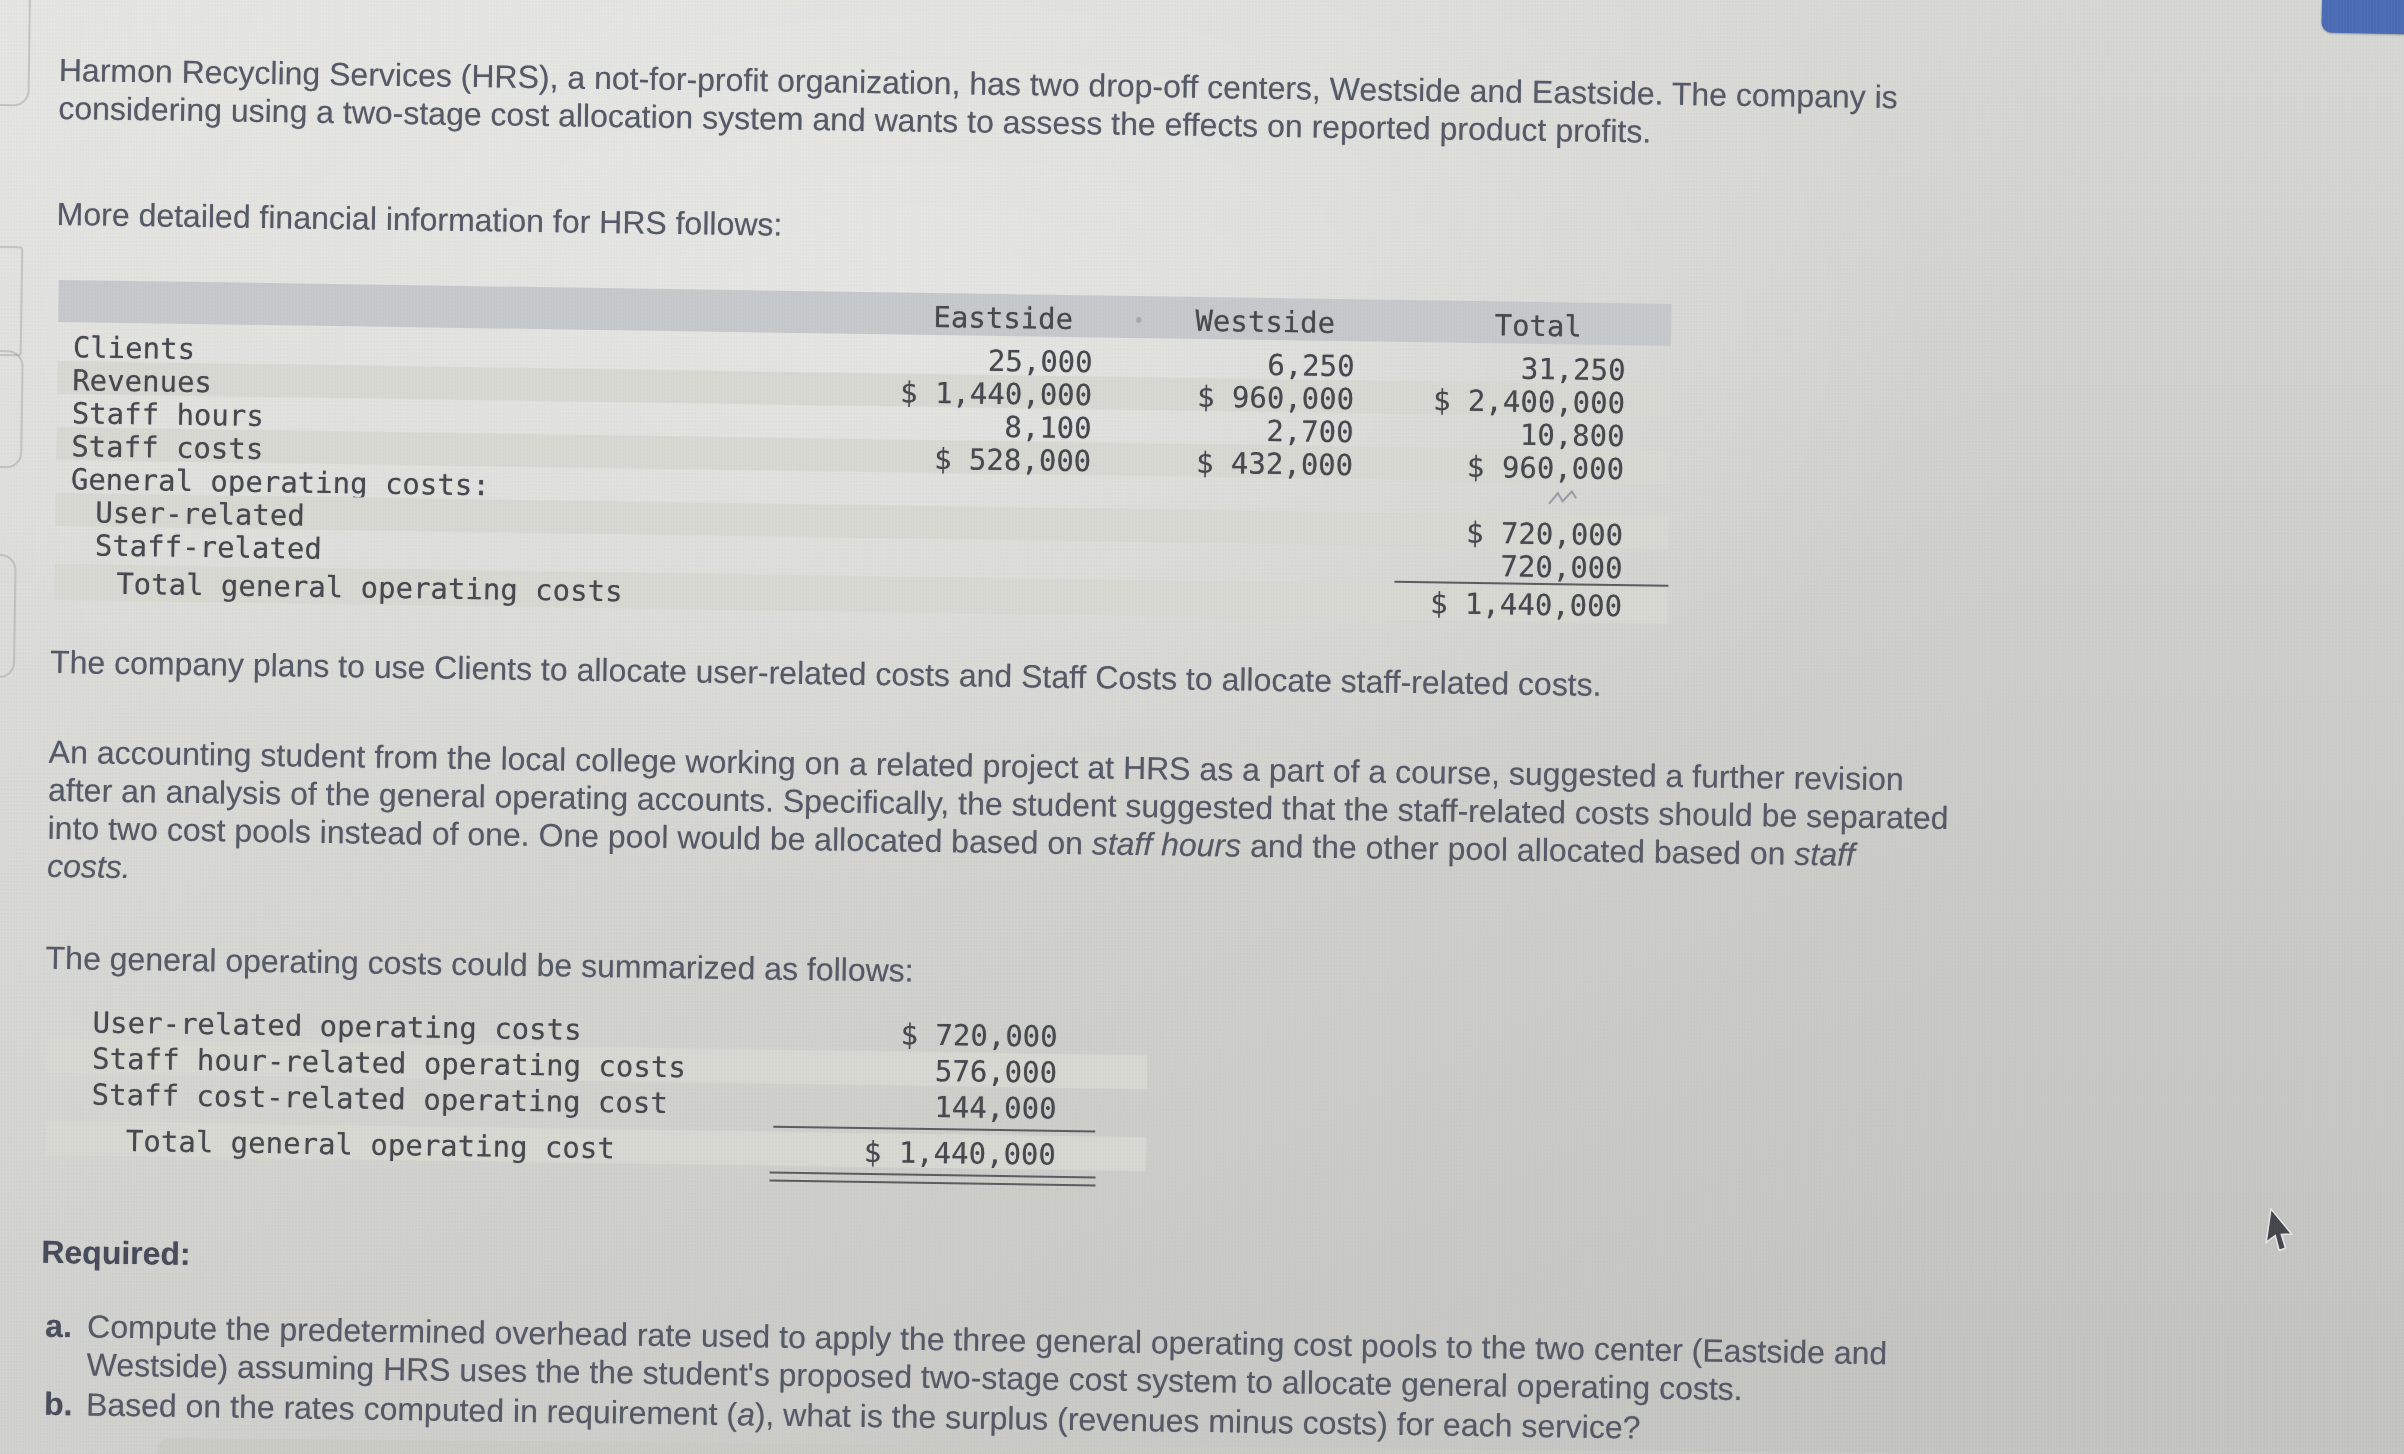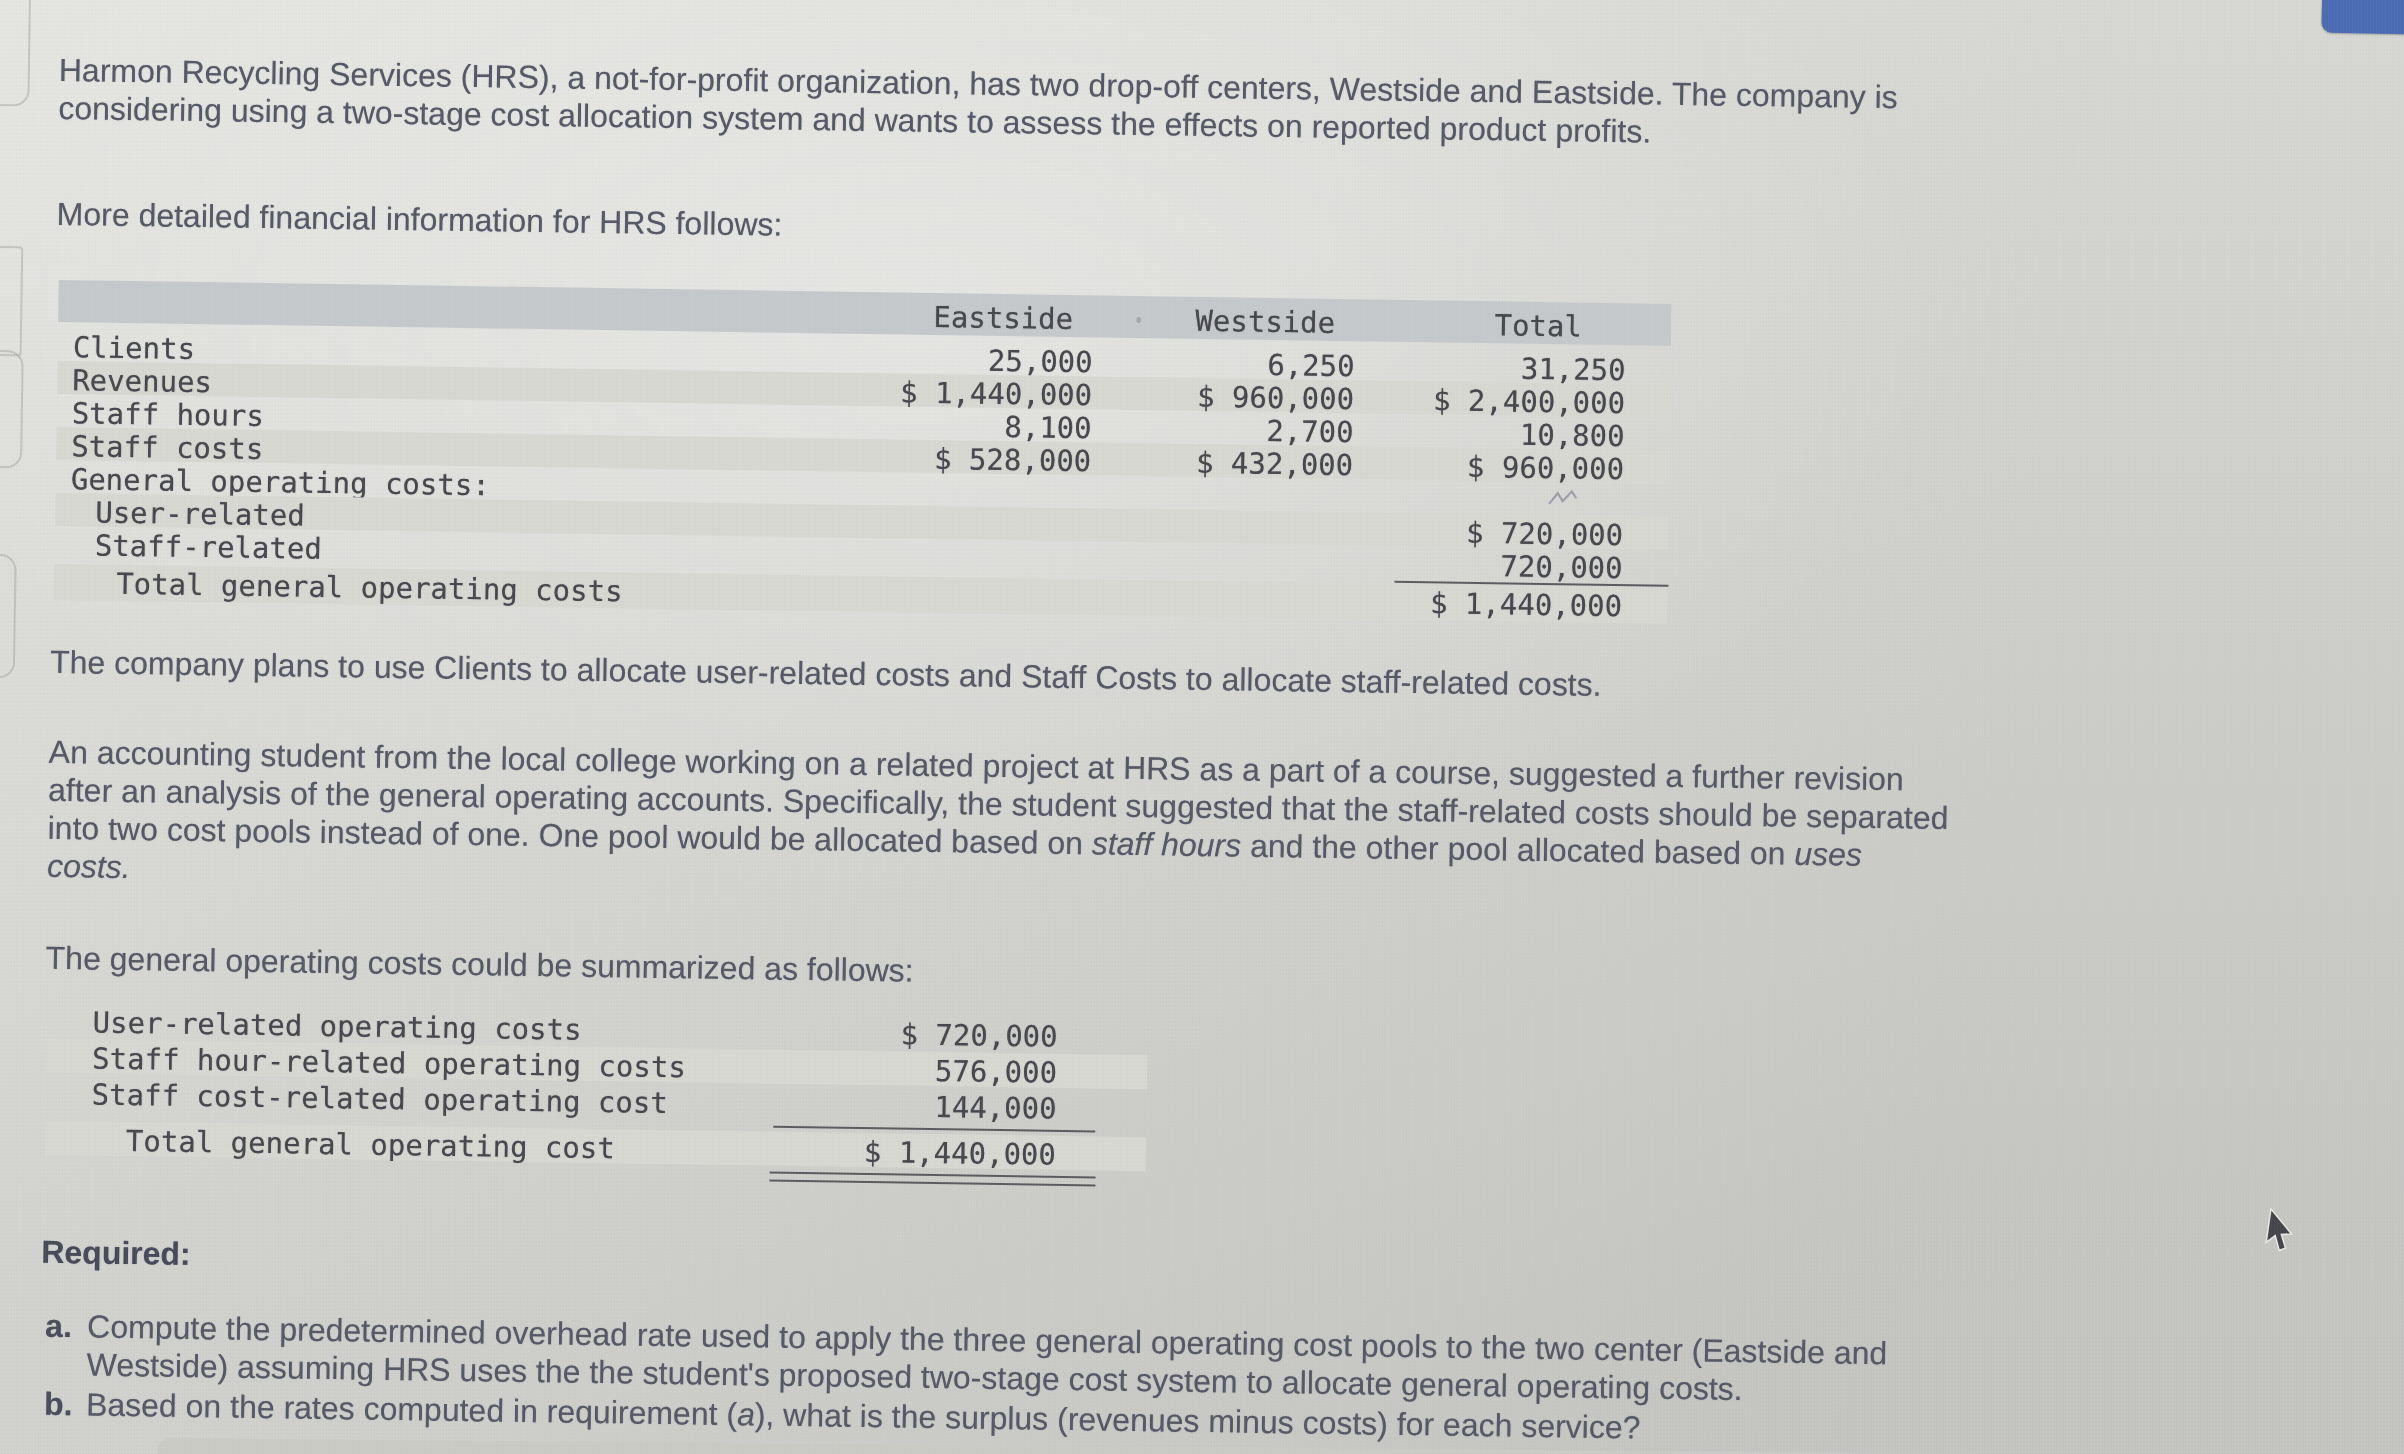--- a/index.html
+++ b/index.html
@@ -158,21 +158,21 @@
   <div class="dust-dot"></div>
   <svg class="pen-mark" width="30" height="20" viewBox="0 0 30 20">
     <polyline points="2,14 10,4 15,12 24,2 28,8" fill="none" stroke="#8d89a0" stroke-width="2.2" stroke-linecap="round"></polyline>
   </svg>
 
   <div class="bodytext" style="left:57px;top:648px;">The company plans to use Clients to allocate user-related costs and Staff Costs to allocate staff-related costs.</div>
 
   <div class="bodytext" style="left:57px;top:738px;">
     <div>An accounting student from the local college working on a related project at HRS as a part of a course, suggested a further revision</div>
     <div>after an analysis of the general operating accounts. Specifically, the student suggested that the staff-related costs should be separated</div>
-    <div><span>into two cost pools instead of one. One pool would be allocated based on </span><span class="ital">staff hours</span><span> and the other pool allocated based on </span><span class="ital">uses</span></div>
+    <div><span>into two cost pools instead of one. One pool would be allocated based on </span><span class="ital">staff hours</span><span> and the other pool allocated based on </span><span class="ital">staff</span></div>
     <div class="ital">costs.</div>
   </div>
 
   <div class="bodytext" style="left:57px;top:944px;">The general operating costs could be summarized as follows:</div>
 
   <div class="t2 mono">
     <div class="t2row" style="top:8px;">
       <span class="lbl">User-related operating costs</span>
       <span class="val">$ 720,000</span>
     </div>

